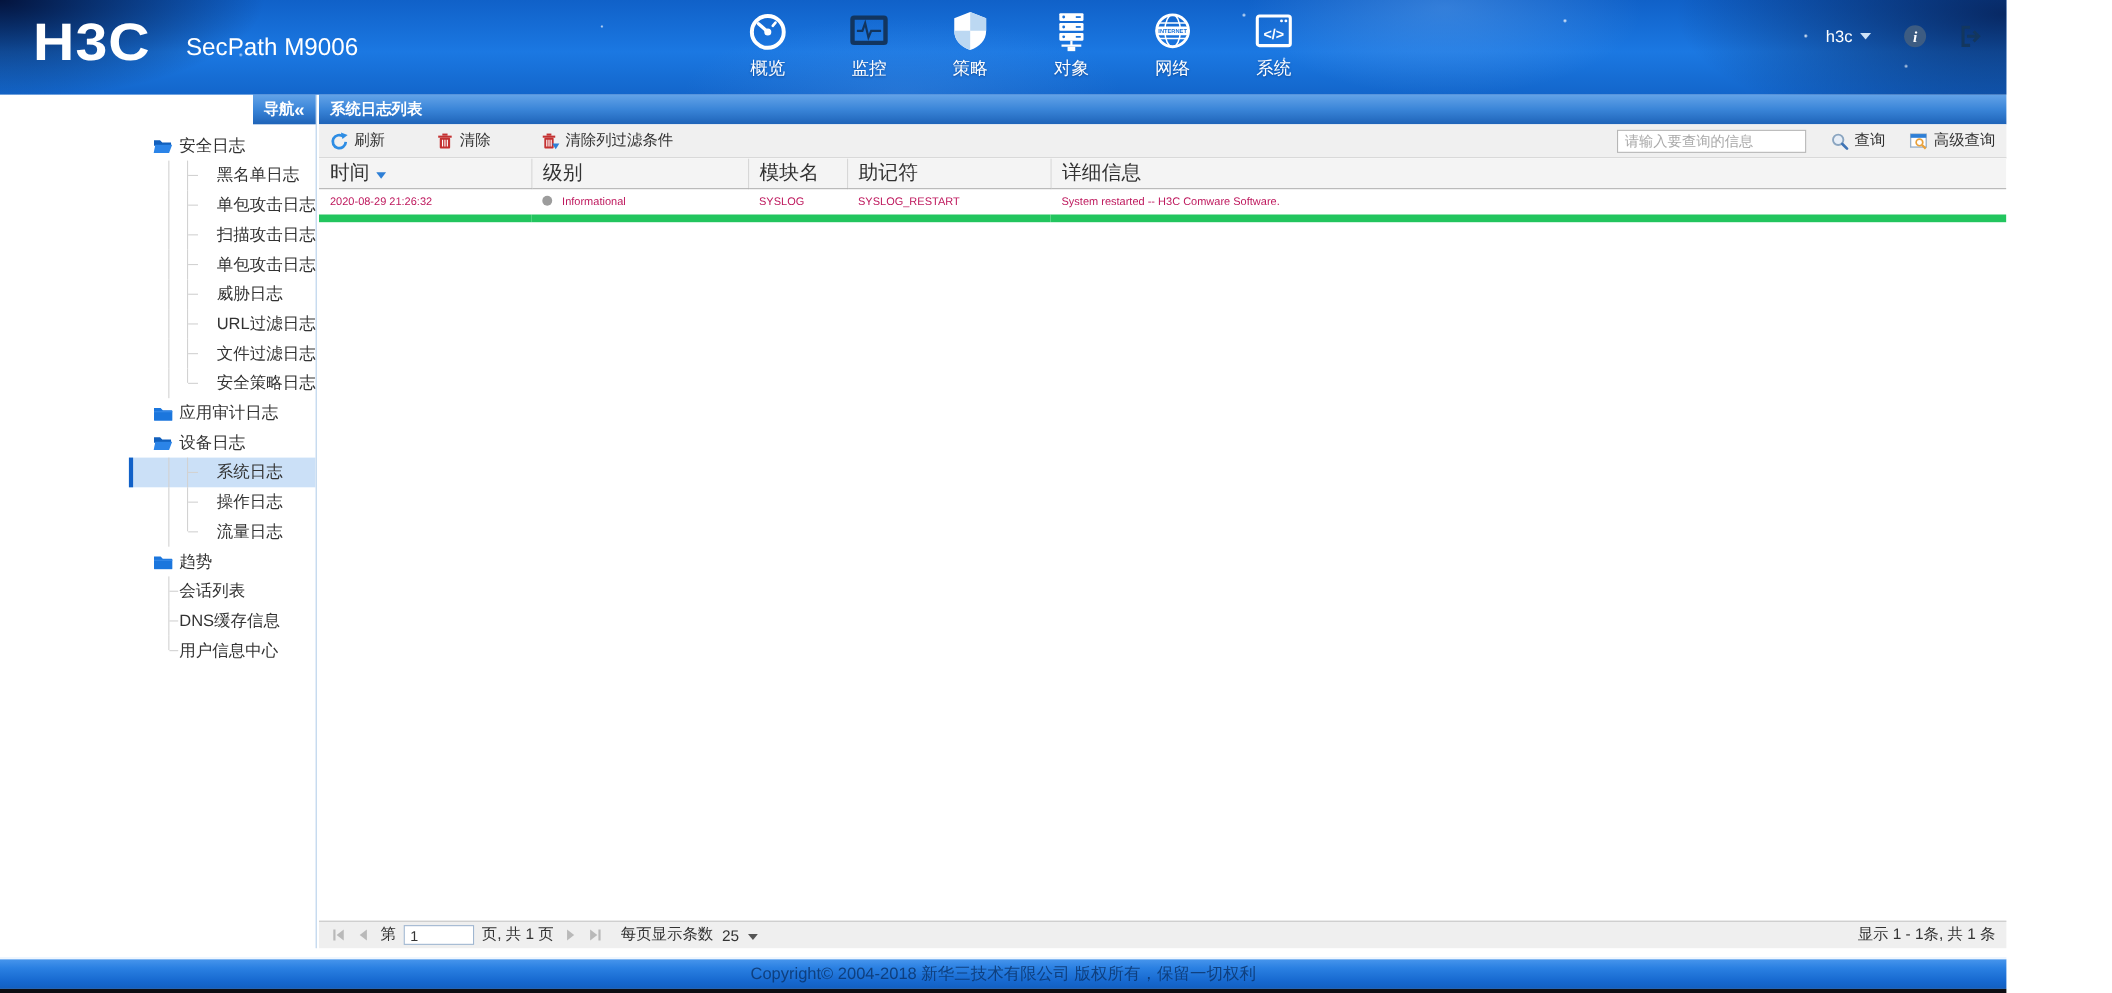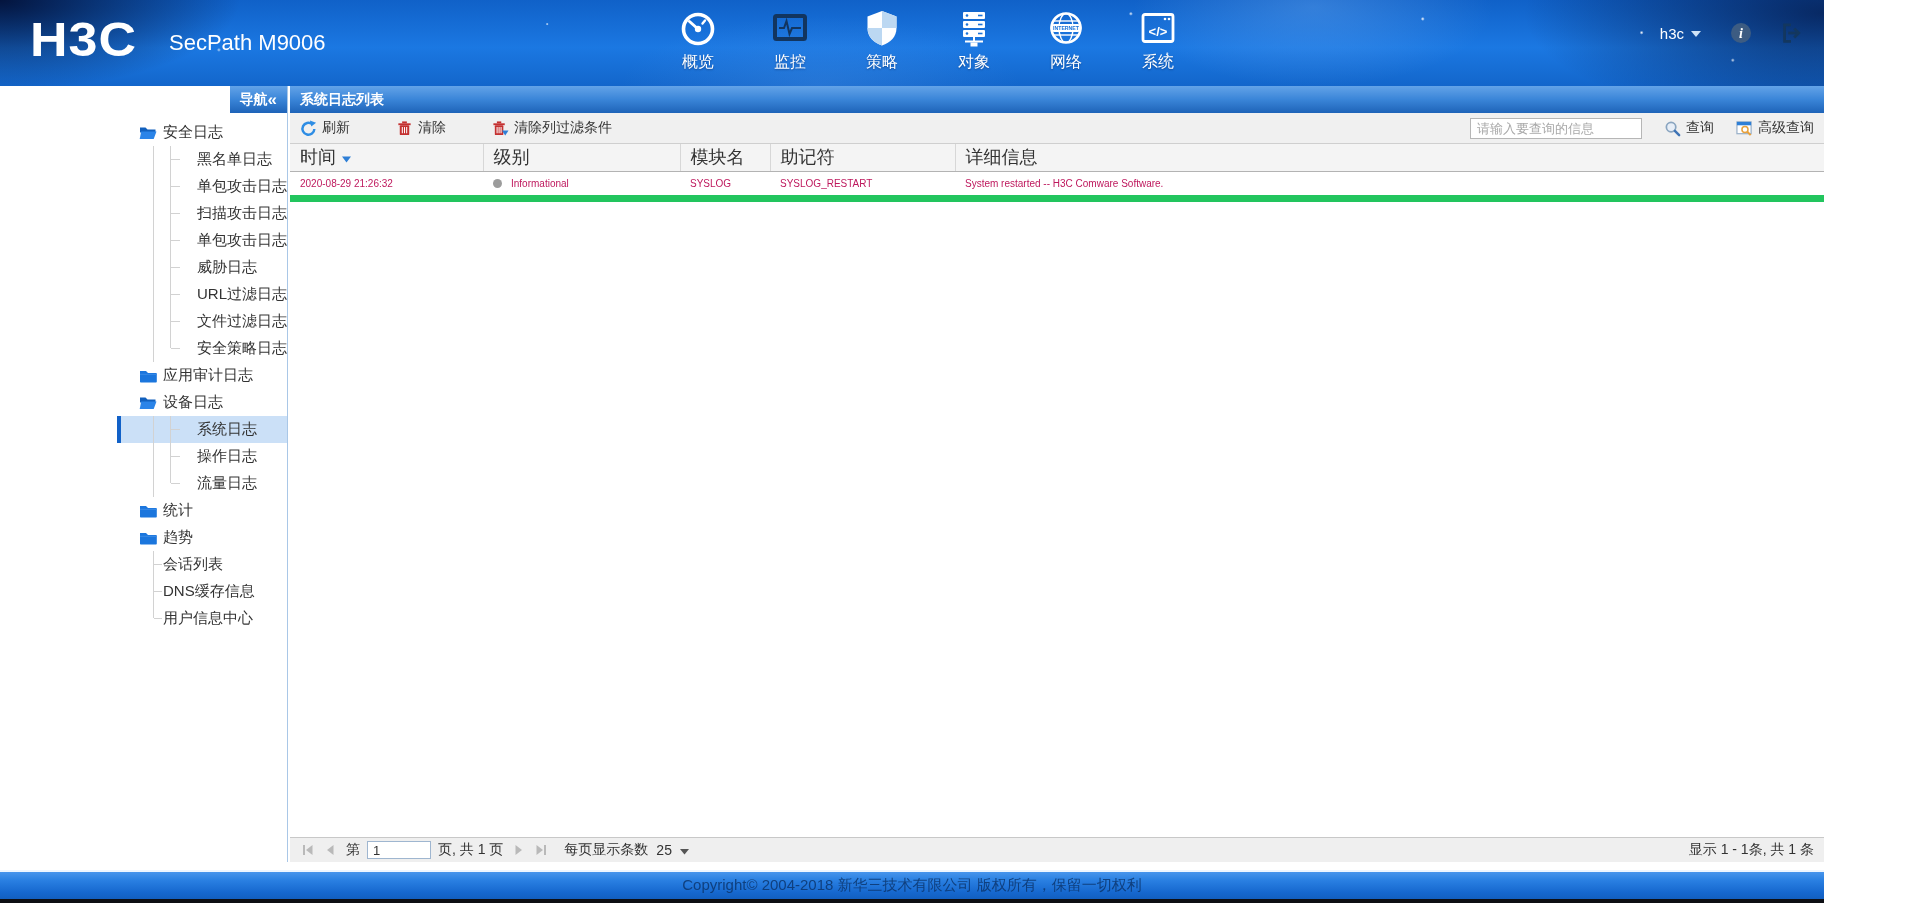--- a/index.html
+++ b/index.html
@@ -319,29 +319,20 @@
             <div class="tick tickB"></div>
             <span class="t-label">流量日志</span>
           </div>
           <div class="tree-item t-folder-closed">
             <span class="folder-ico">
               <svg viewBox="0 0 18 14">
                 <path d="M1 2 h6 l2 2 h8 a0.8 0.8 0 0 1 0.8 0.8 v8 a0.8 0.8 0 0 1 -0.8 0.8 h-15.2 a0.8 0.8 0 0 1 -0.8 -0.8 Z" fill="#1b76dd"></path>
                 <path d="M1 4.8 h16.8 v1 h-16.8 Z" fill="#3b8ce8"></path>
               </svg>
             </span>
-            <span class="t-label">统计</span>
-          </div>
-          <div class="tree-item t-folder-closed">
-            <span class="folder-ico">
-              <svg viewBox="0 0 18 14">
-                <path d="M1 2 h6 l2 2 h8 a0.8 0.8 0 0 1 0.8 0.8 v8 a0.8 0.8 0 0 1 -0.8 0.8 h-15.2 a0.8 0.8 0 0 1 -0.8 -0.8 Z" fill="#1b76dd"></path>
-                <path d="M1 4.8 h16.8 v1 h-16.8 Z" fill="#3b8ce8"></path>
-              </svg>
-            </span>
             <span class="t-label">趋势</span>
           </div>
           <div class="tree-item t-root-leaf">
             <div class="rail railR"></div>
             <div class="tick tickR"></div>
             <span class="t-label">会话列表</span>
           </div>
           <div class="tree-item t-root-leaf">
             <div class="rail railR"></div>
             <div class="tick tickR"></div>

